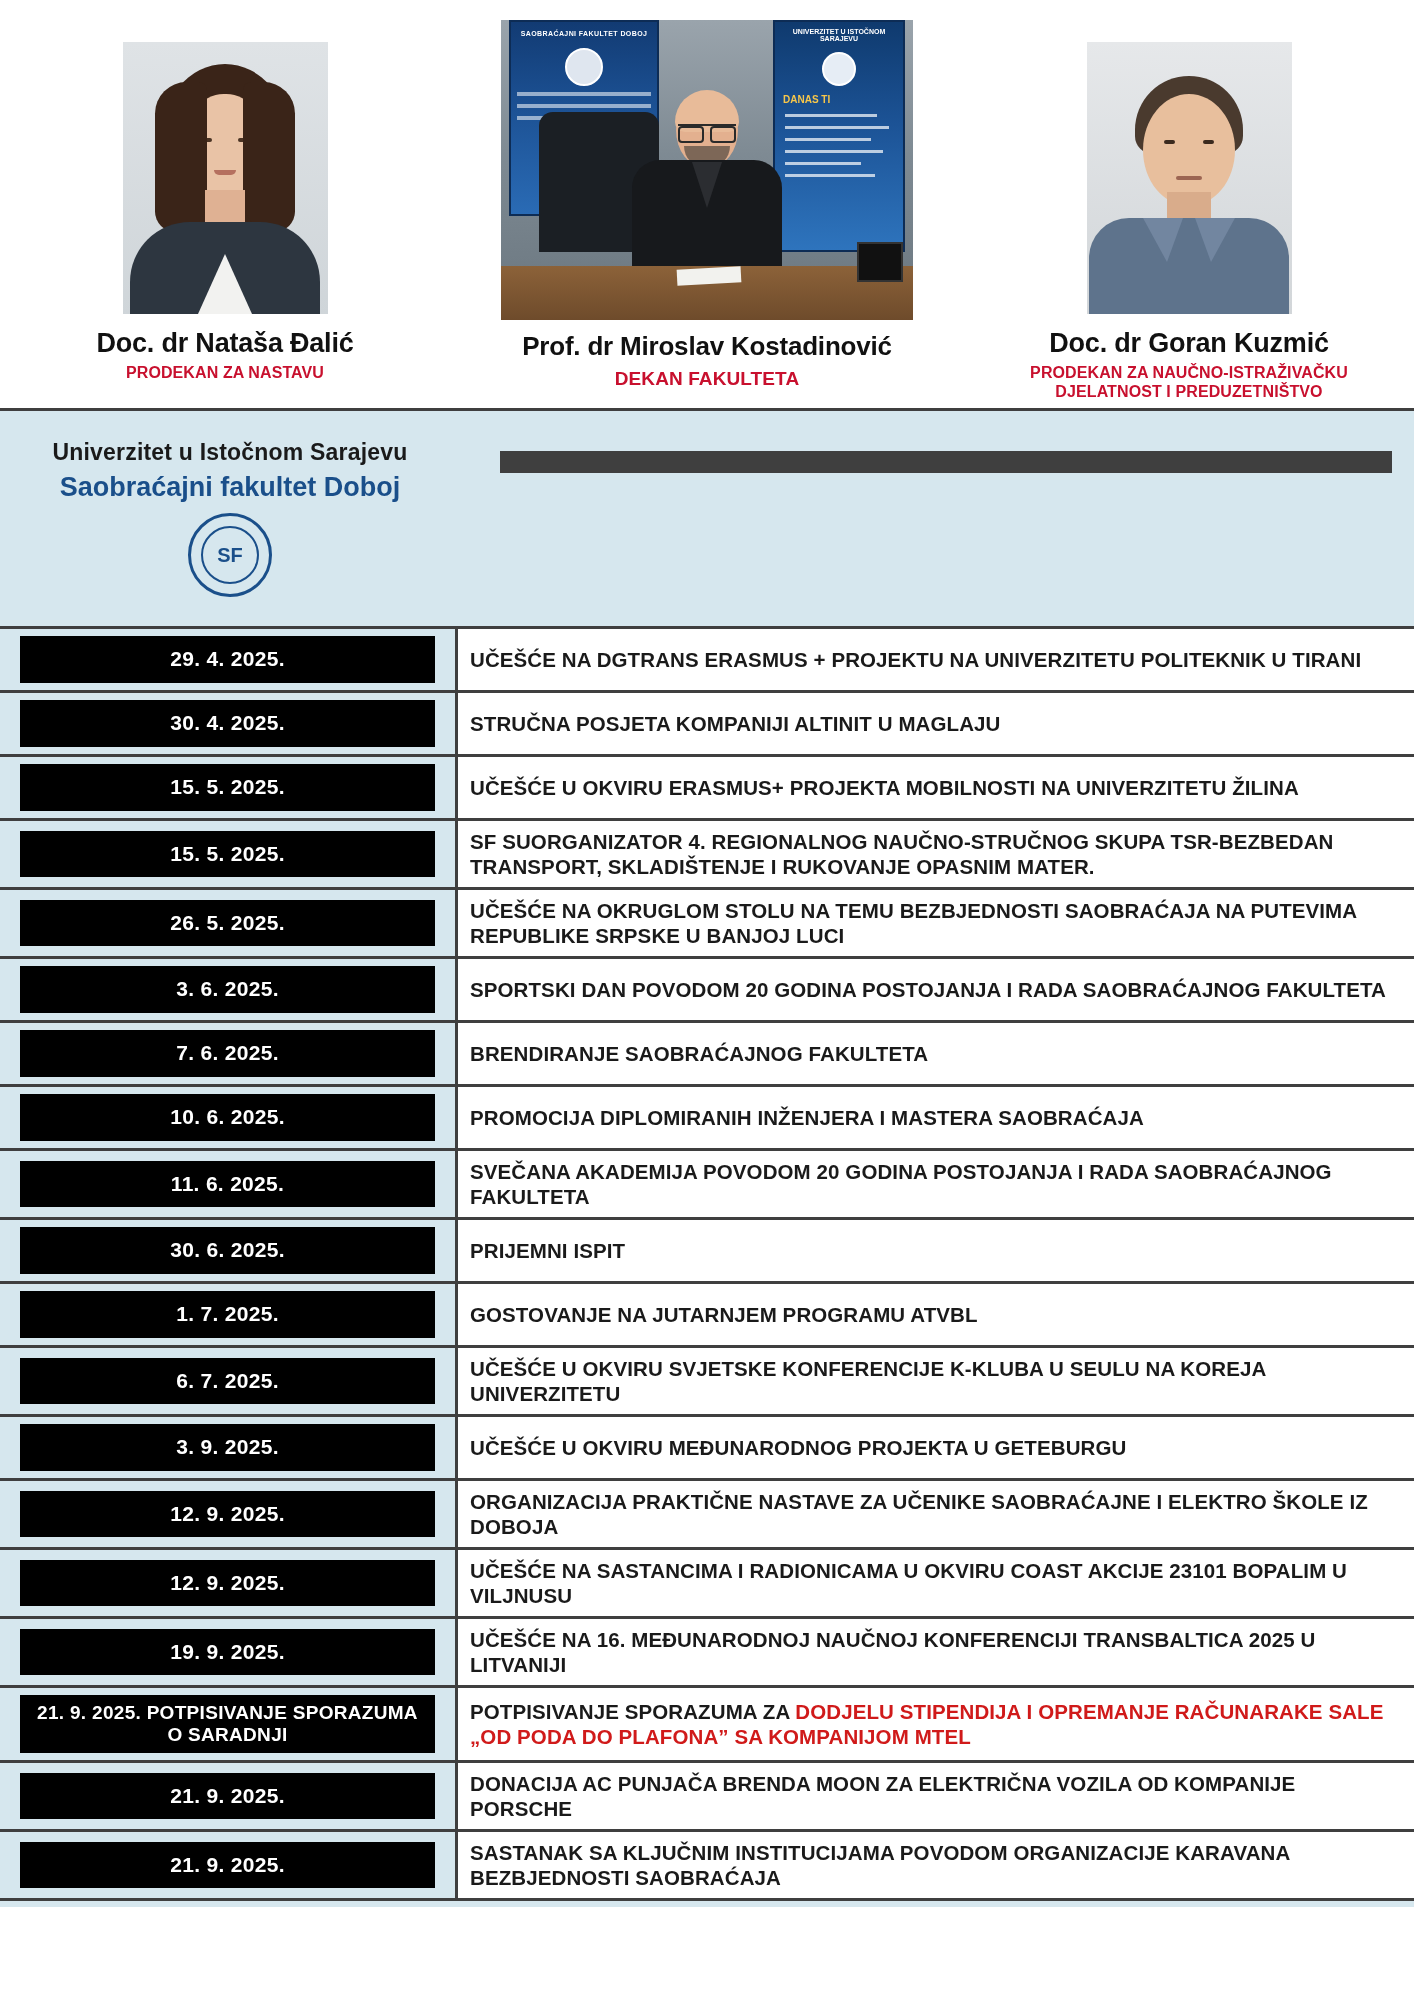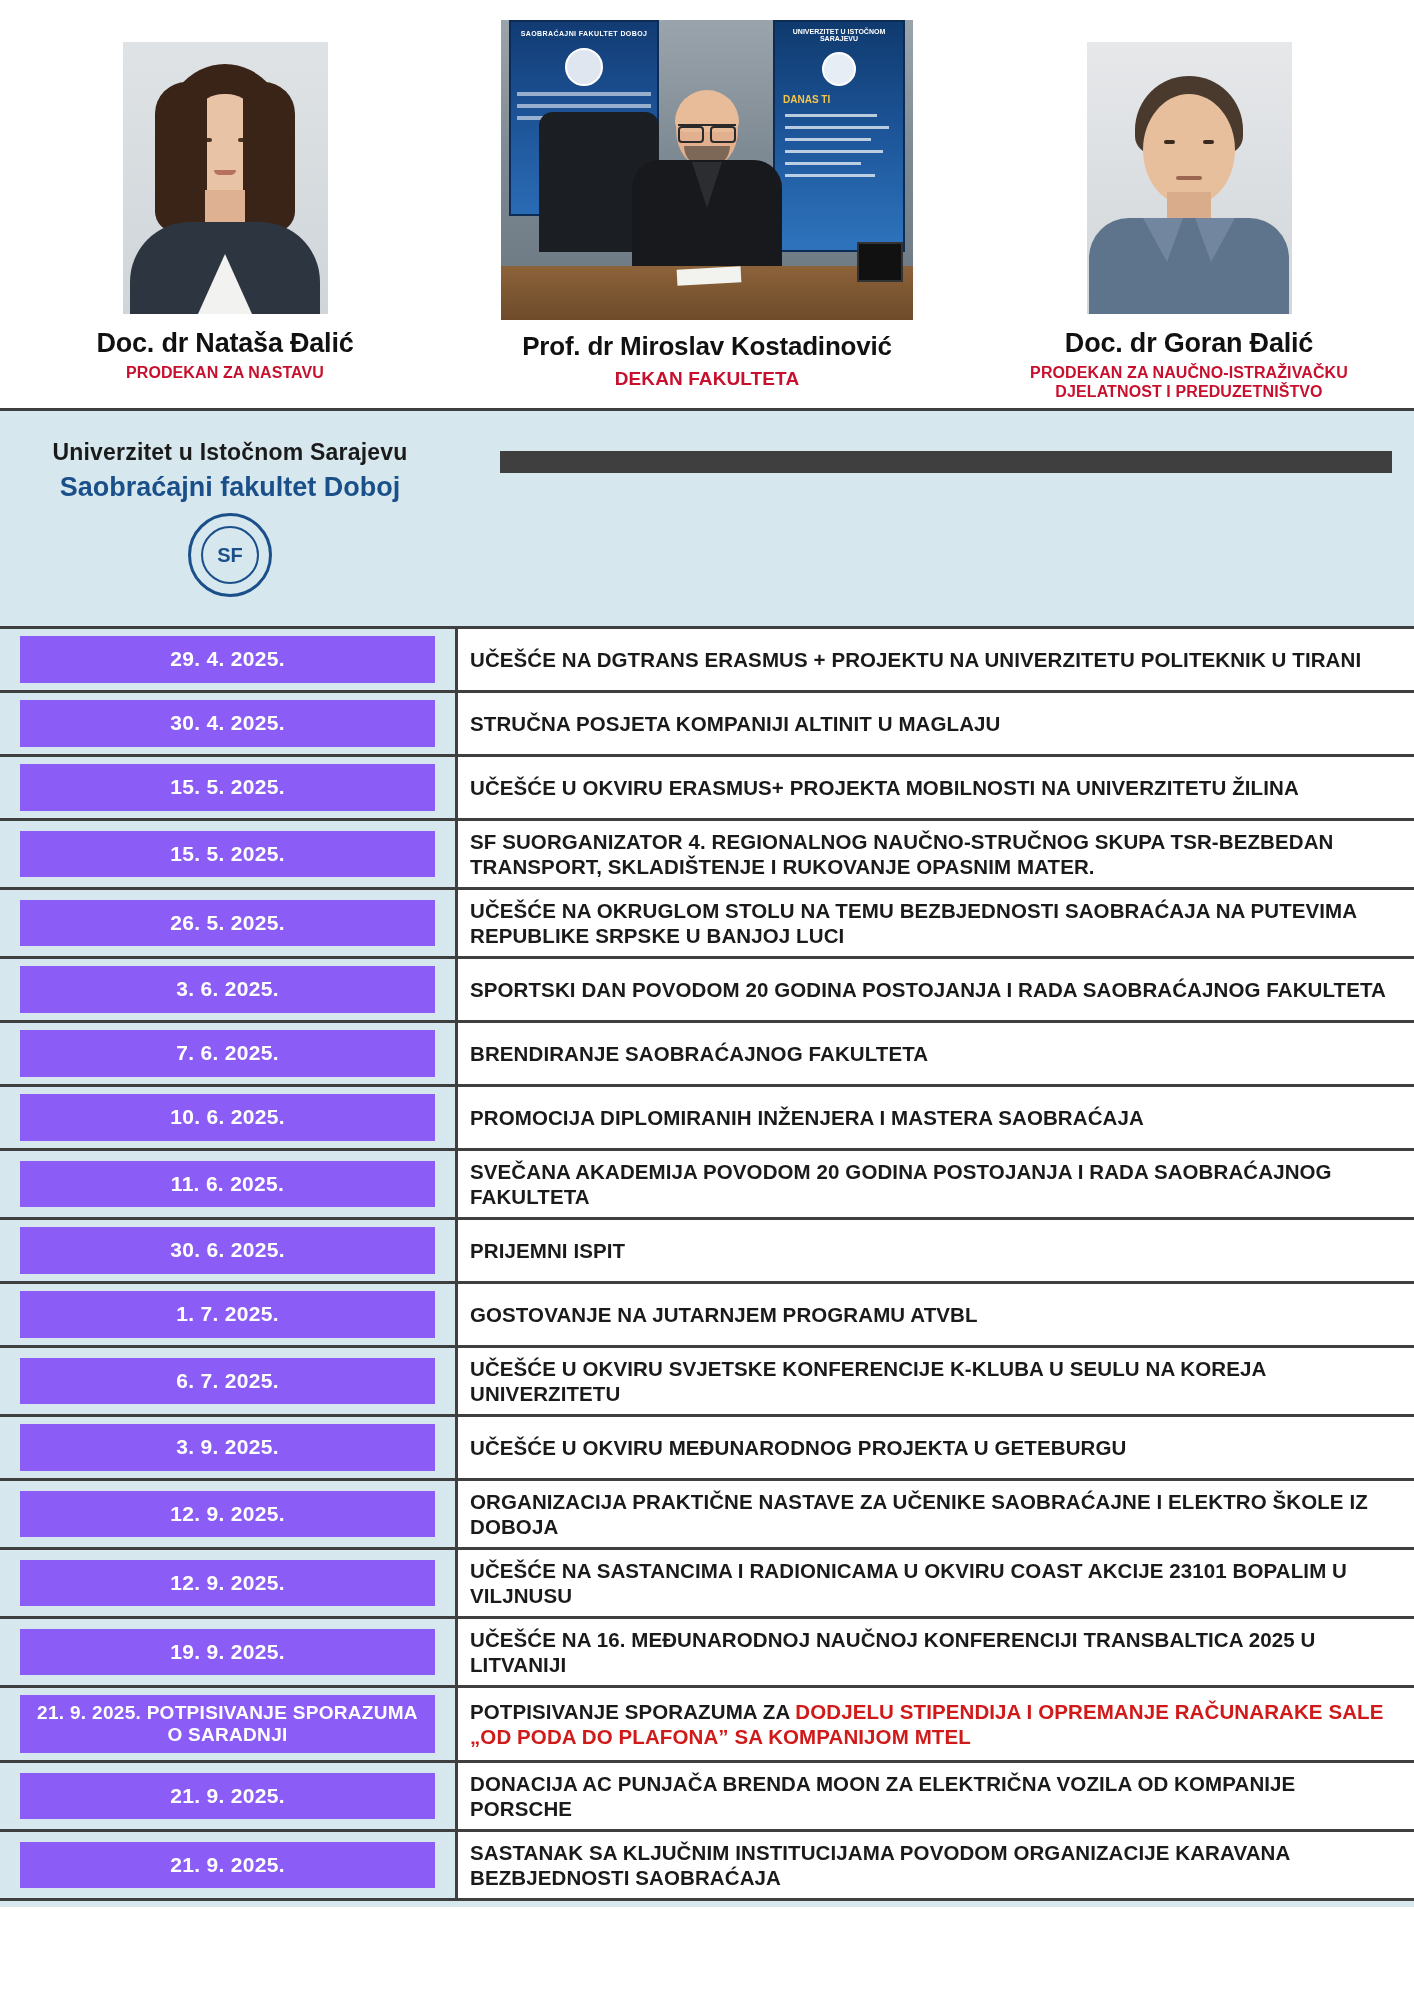--- a/index.html
+++ b/index.html
@@ -331,21 +331,21 @@
     background: #d6e7ee;
   }
   .row .datecell {
     width: 455px;
     padding: 7px 20px 7px 20px;
     display: flex;
     align-items: center;
     justify-content: center;
   }
   .row .datebox {
-    background: #8b5cf6;
+    background: #000000;
     color: #ffffff;
     font-size: 21px;
     font-weight: bold;
     width: 100%;
     text-align: center;
     padding: 11px 8px;
     line-height: 1.15;
     letter-spacing: .3px;
   }
   .row .datebox.two {
@@ -435,21 +435,21 @@
         <div class="hair"></div>
         <div class="face"></div>
         <div class="eye-l"></div>
           <div class="eye-r"></div>
         <div class="mouth"></div>
         <div class="neck"></div>
         <div class="body"></div>
         <div class="collar-l"></div>
         <div class="collar-r"></div>
       </div>
-      <div class="pname">Doc. dr Goran Đalić</div>
+      <div class="pname">Doc. dr Goran Kuzmić</div>
       <div class="prole">PRODEKAN ZA NAUČNO-ISTRAŽIVAČKU DJELATNOST I PREDUZETNIŠTVO</div>
     </div>
 
   </div>
 
   <div class="banner-row">
 
     <div class="uni-block">
       <div class="uni-line1">Univerzitet u Istočnom Sarajevu</div>
       <div class="uni-line2">Saobraćajni fakultet Doboj</div>

